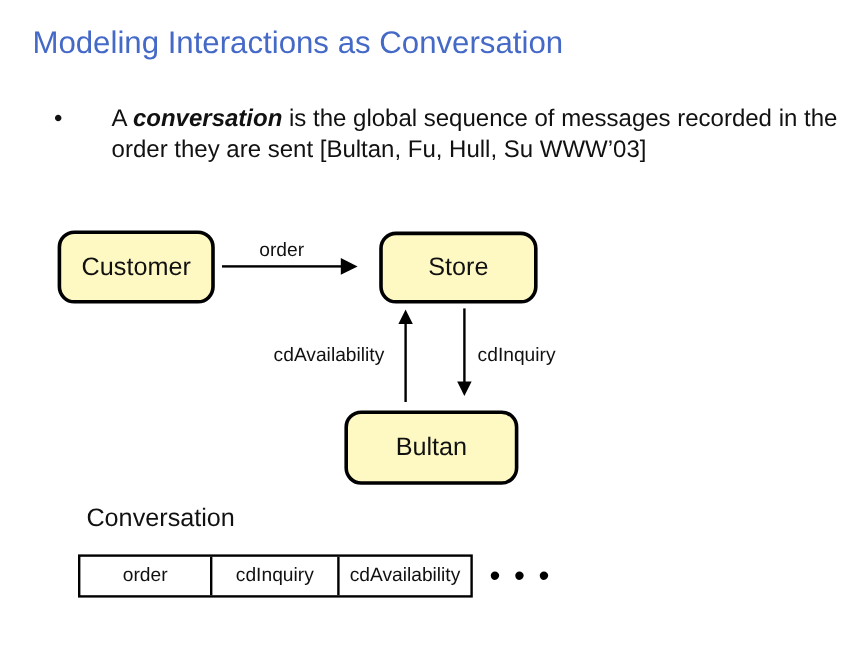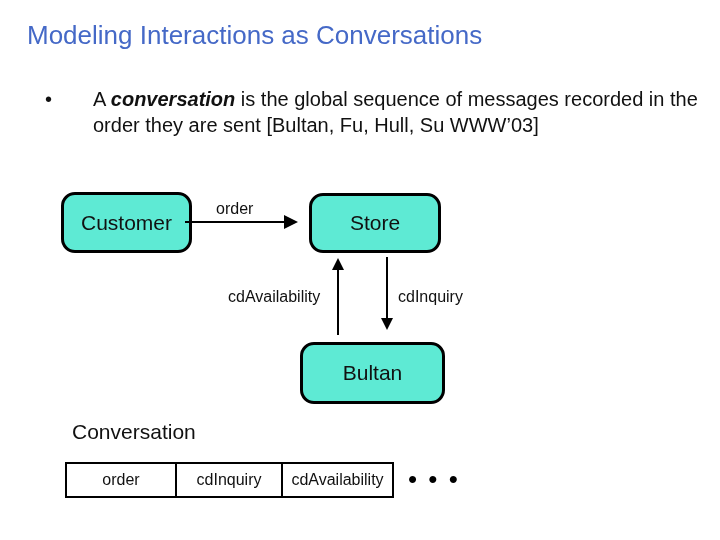--- a/index.html
+++ b/index.html
@@ -8,24 +8,24 @@
   .slide { position:relative; width:720px; height:540px; background:#ffffff; overflow:hidden; }
 
   .title { position:absolute; left:27px; top:20px; font-size:26px; font-weight:400;
            color:#4569c7; white-space:nowrap; }
 
   .bullet-marker { position:absolute; left:45px; top:88px; font-size:20px; color:#111; }
   .bullet-text { position:absolute; left:65px; top:86px; width:617px;
                  font-size:20px; line-height:26px; color:#111;margin-left:28px; }
   .emph { font-weight:bold; font-style:italic; }
 
-  .node { position:absolute; border:3px solid #000; border-radius:14px; background:#5eead4;
-          display:flex; align-items:center; justify-content:center; font-size:21px; color:#111;margin-left:13px; }
+  .node { position:absolute; border:3px solid #000; border-radius:14px; background:#fef9c3;
+          display:flex; align-items:center; justify-content:center; font-size:21px; color:#111; }
   .node-customer { left:48px;  top:192px; width:131px; height:61px; }
-  .node-store    { left:296px; top:193px; width:132px; height:60px; }
+  .node-store    { left:316px; top:193px; width:132px; height:60px; }
   .node-cdstore  { left:287px; top:342px; width:145px; height:62px; }
 
   .hline { position:absolute; background:#000; height:2px; }
   .vline { position:absolute; background:#000; width:2px; }
   .order-line { left:185px; top:221px; width:100px; }
   .order-head { position:absolute; left:284px; top:215px; width:0; height:0;
                 border-left:14px solid #000; border-top:7px solid transparent;
                 border-bottom:7px solid transparent; }
   .avail-line { left:337px; top:268px; height:67px; }
   .avail-head { position:absolute; left:332px; top:258px; width:0; height:0;
@@ -52,21 +52,21 @@
   .conv-cell.c2 { width:111px; border-left:2px solid #000; }
 
   .dots { position:absolute; left:408px; top:464px; font-size:26px;
           letter-spacing:2px; color:#000; white-space:nowrap; }
 </style>
 </head>
 <body>
 
 <div class="slide">
 
-  <div class="title">Modeling Interactions as Conversations</div>
+  <div class="title">Modeling Interactions as Conversation</div>
 
   <span class="bullet-marker">•</span>
   <p class="bullet-text"><span>A </span><span class="emph">conversation</span><span> is the global sequence of messages recorded in the order they are sent [Bultan, Fu, Hull, Su WWW’03]</span></p>
 
   <div class="node node-customer">
     <span>Customer</span>
   </div>
   <div class="node node-store">
     <span>Store</span>
   </div>

